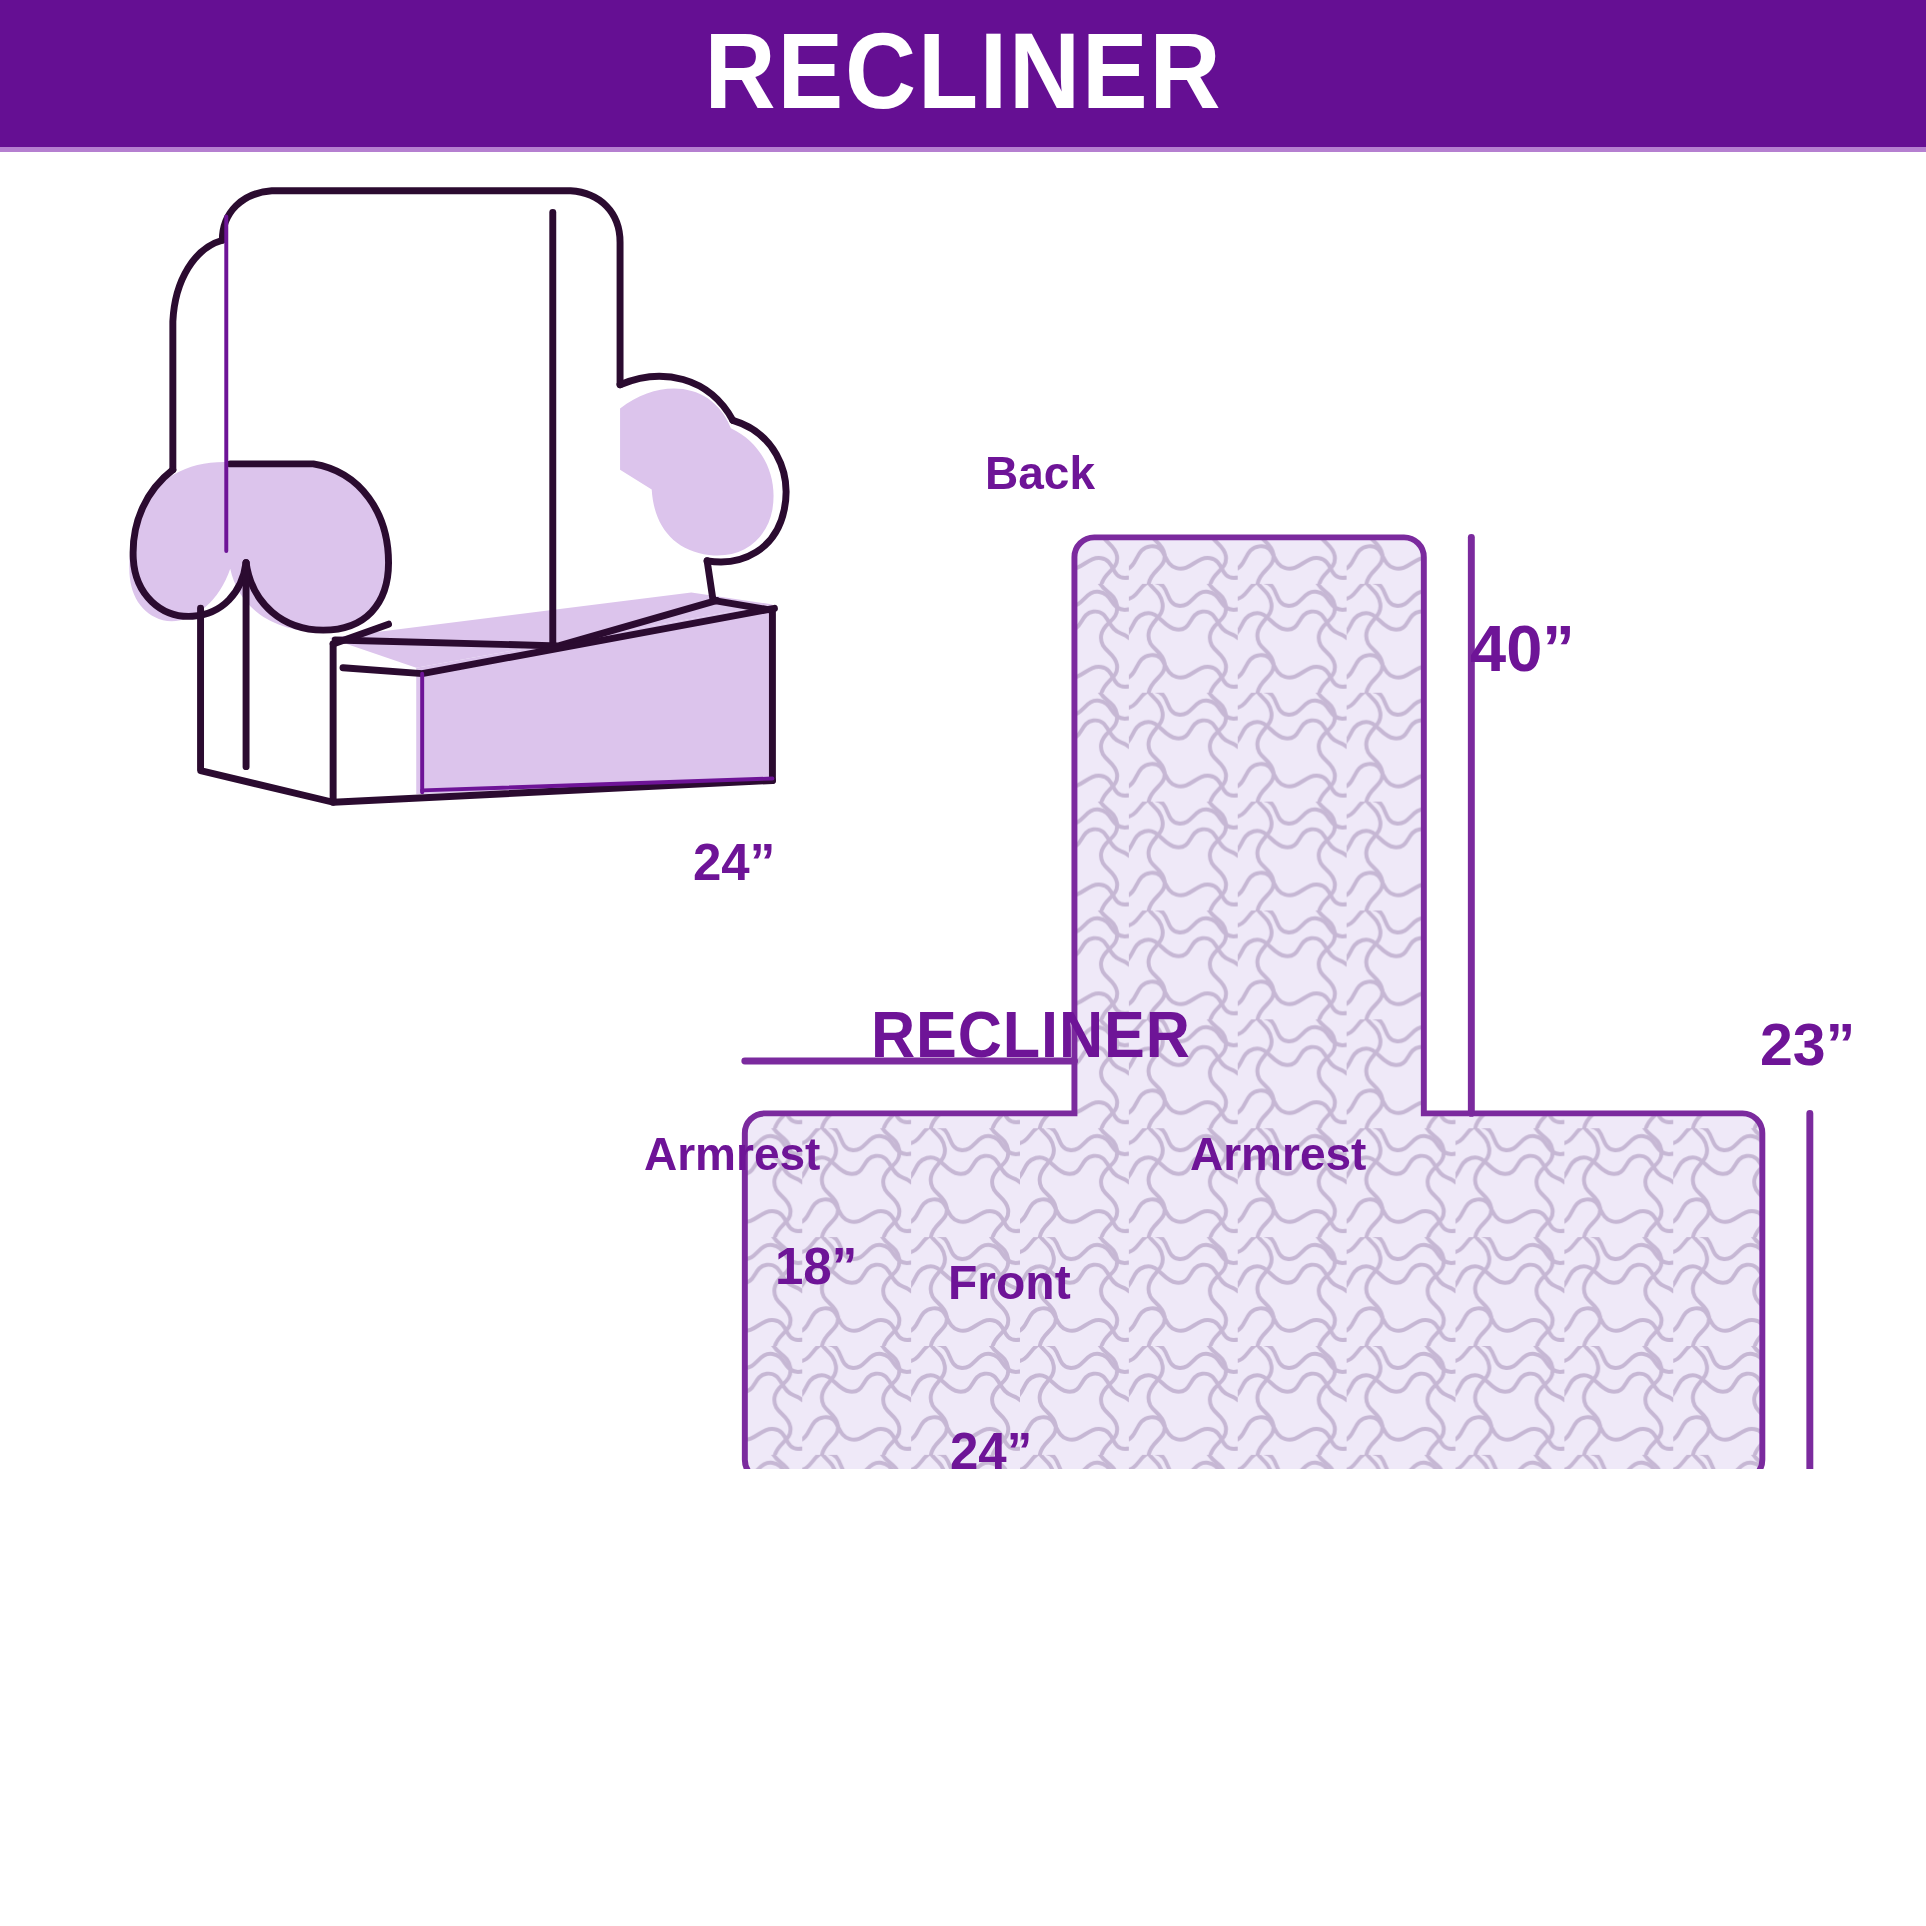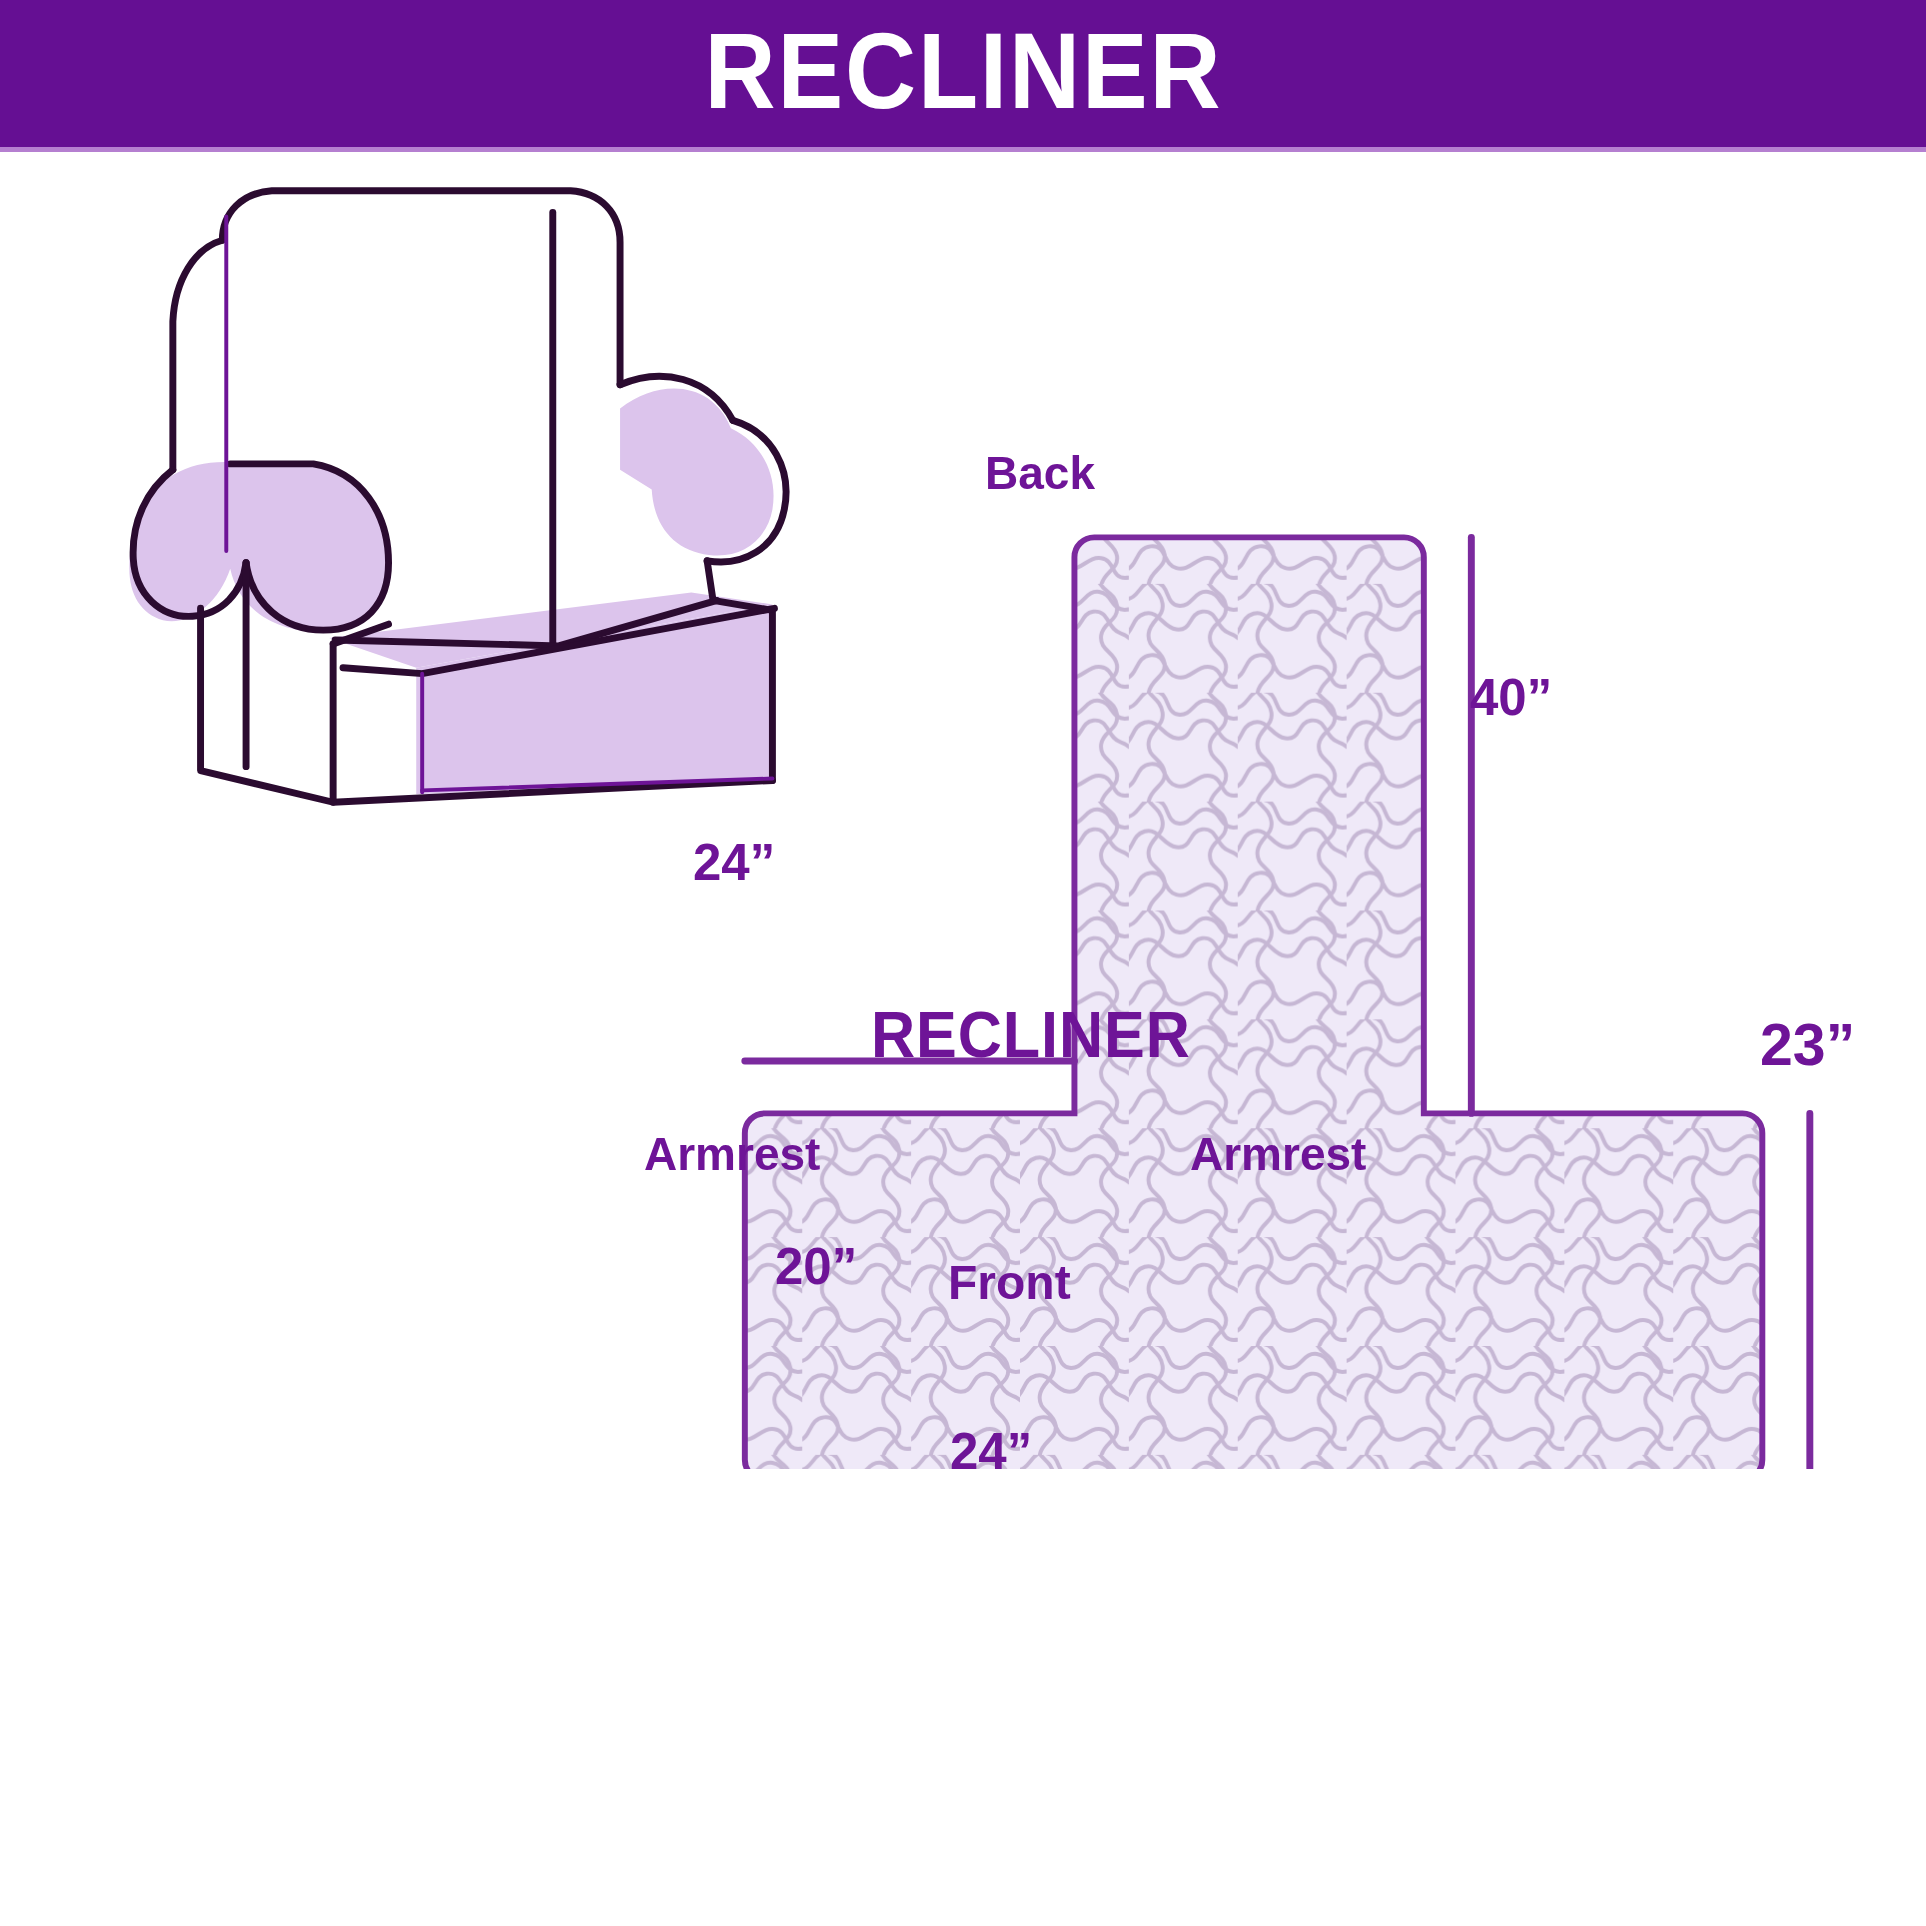--- a/index.html
+++ b/index.html
@@ -44,21 +44,21 @@
   
   .lbl{
     position:absolute;
     color:#6E1497;
     font-weight:bold;
     font-family:"Liberation Sans","DejaVu Sans",sans-serif;
     white-space:nowrap;
     line-height:1;
   }
   .lbl-back     {left:985px; top:450px;  font-size:46px;}
-  .lbl-dim40    {left:1470px;top:672px;  font-size:51px;}
+  .lbl-dim40    {left:1470px;top:616px;  font-size:65px;}
   .lbl-dim24top {left:693px; top:837px;  font-size:51px;}
   .lbl-recliner {left:871px; top:1002px; font-size:65px; letter-spacing:1px; transform:scaleX(0.94); transform-origin:left center;}
   .lbl-dim23    {left:1760px;top:1016px; font-size:59px;}
   .lbl-armL     {left:644px; top:1131px; font-size:46px;}
   .lbl-armR     {left:1190px;top:1131px; font-size:46px;}
   .lbl-dim19    {left:775px; top:1241px; font-size:51px;}
   .lbl-front    {left:948px; top:1259px; font-size:48px;}
   .lbl-dim24bot {left:950px; top:1426px; font-size:51px;}
 </style>
 </head>
@@ -191,18 +191,18 @@
     </svg>
   </div>
 
   <div class="lbl lbl-back">Back</div>
   <div class="lbl lbl-dim40">40”</div>
   <div class="lbl lbl-dim24top">24”</div>
   <div class="lbl lbl-recliner">RECLINER</div>
   <div class="lbl lbl-dim23">23”</div>
   <div class="lbl lbl-armL">Armrest</div>
   <div class="lbl lbl-armR">Armrest</div>
-  <div class="lbl lbl-dim19">20”</div>
+  <div class="lbl lbl-dim19">18”</div>
   <div class="lbl lbl-front">Front</div>
   <div class="lbl lbl-dim24bot">24”</div>
 
 </div>
 
 
 </body></html>

